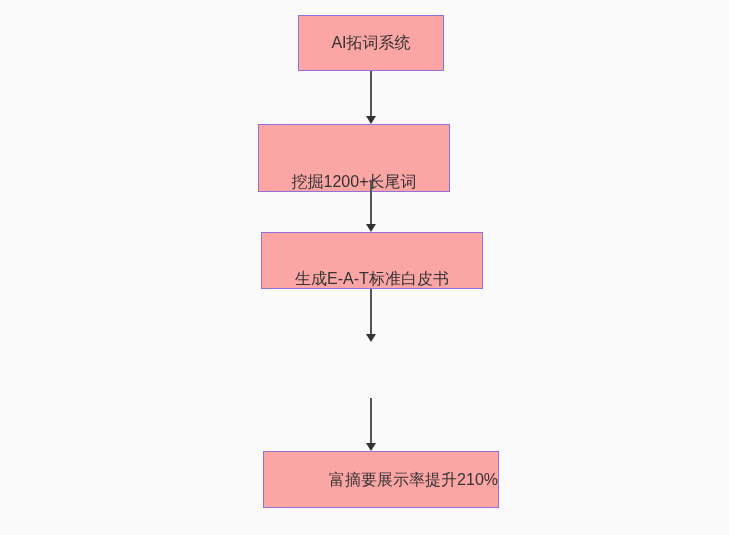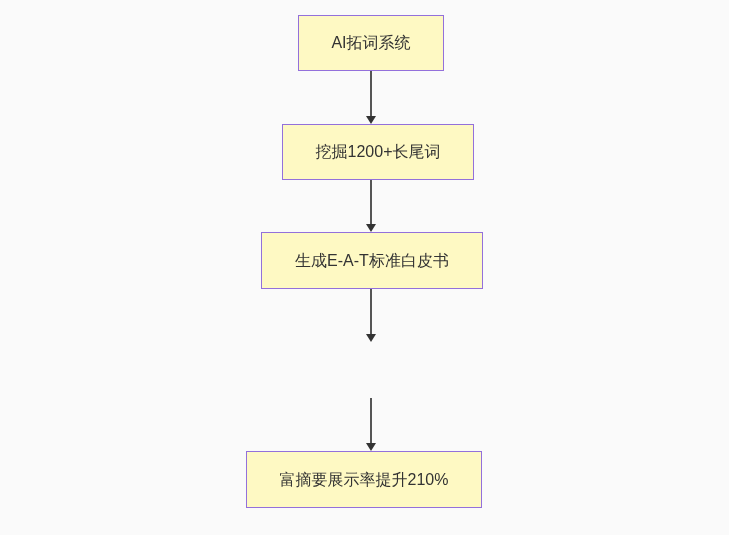--- a/index.html
+++ b/index.html
@@ -10,21 +10,21 @@
   .canvas {
     position: relative;
     width: 729px;
     height: 535px;
     background: #fafafa;
     overflow: hidden;
   }
   .node {
     position: absolute;
     box-sizing: border-box;
-    background: #fef9c3;
+    background: #fca5a5;
     border: 1px solid #9370db;
     display: flex;
     align-items: center;
     justify-content: center;
   }
   .node .label {
     color: #333333;
     font-size: 16px;
     line-height: 1.2;
     white-space: nowrap;
@@ -47,24 +47,24 @@
     left: 1px;
     bottom: 0;
     width: 0;
     height: 0;
     border-left: 5px solid transparent;
     border-right: 5px solid transparent;
     border-top: 8px solid #333333;
   }
   
   #node-0 { left: 298px; top: 15px;  width: 146px; height: 56px; }
-  #node-1 { left: 282px; top: 124px; width: 192px; height: 56px; }
-  #node-2 { left: 261px; top: 232px; width: 222px; height: 57px; }
+  #node-1 { left: 258px; top: 124px; width: 192px; height: 68px; align-items: flex-end; }
+  #node-2 { left: 261px; top: 232px; width: 222px; height: 57px; align-items: flex-end; }
   #node-3 { left: 264px; top: 342px; width: 217px; height: 56px; }
-  #node-4 { left: 246px; top: 451px; width: 236px; height: 57px; }
+  #node-4 { left: 263px; top: 451px; width: 236px; height: 57px; justify-content: flex-end; }
   
   #arrow-0 { left: 371px; top: 71px;  height: 53px; }
   #arrow-1 { left: 371px; top: 180px; height: 52px; }
   #arrow-2 { left: 371px; top: 289px; height: 53px; }
   #arrow-3 { left: 371px; top: 398px; height: 53px; }
 </style>
 </head>
 <body>
 
 <div class="canvas">

